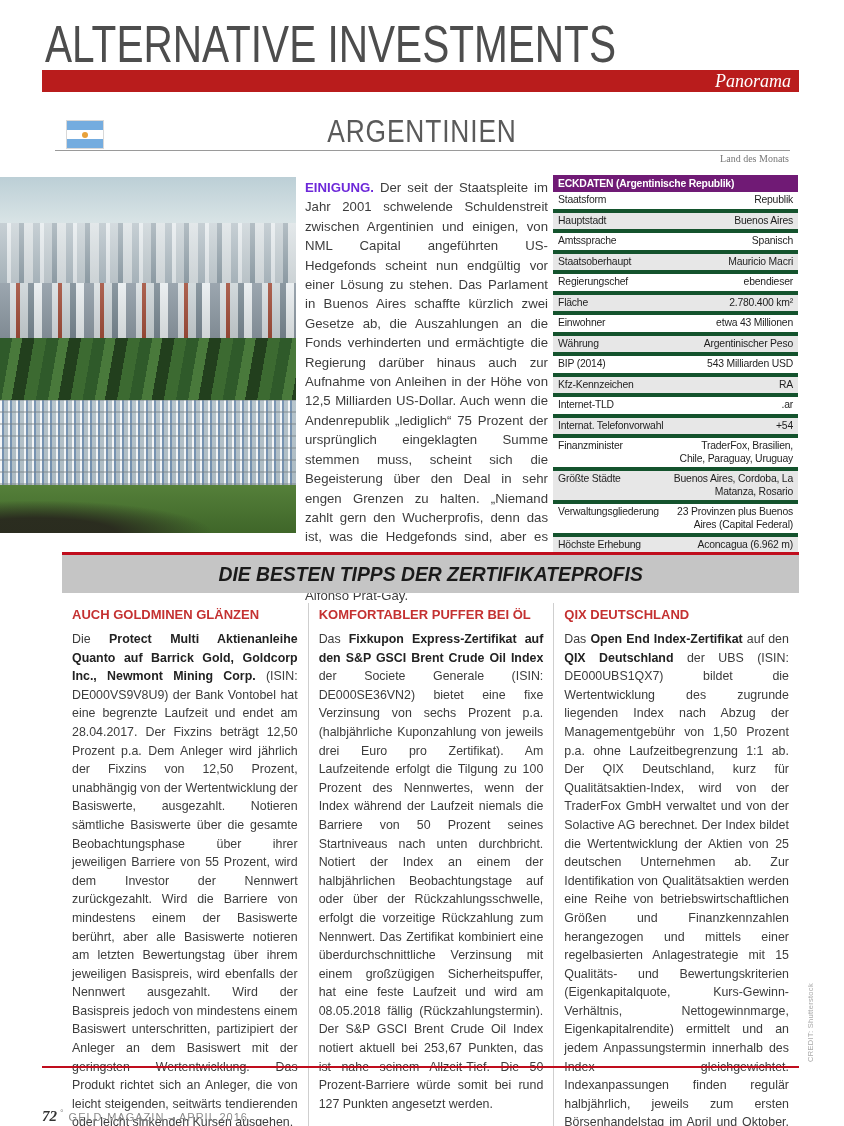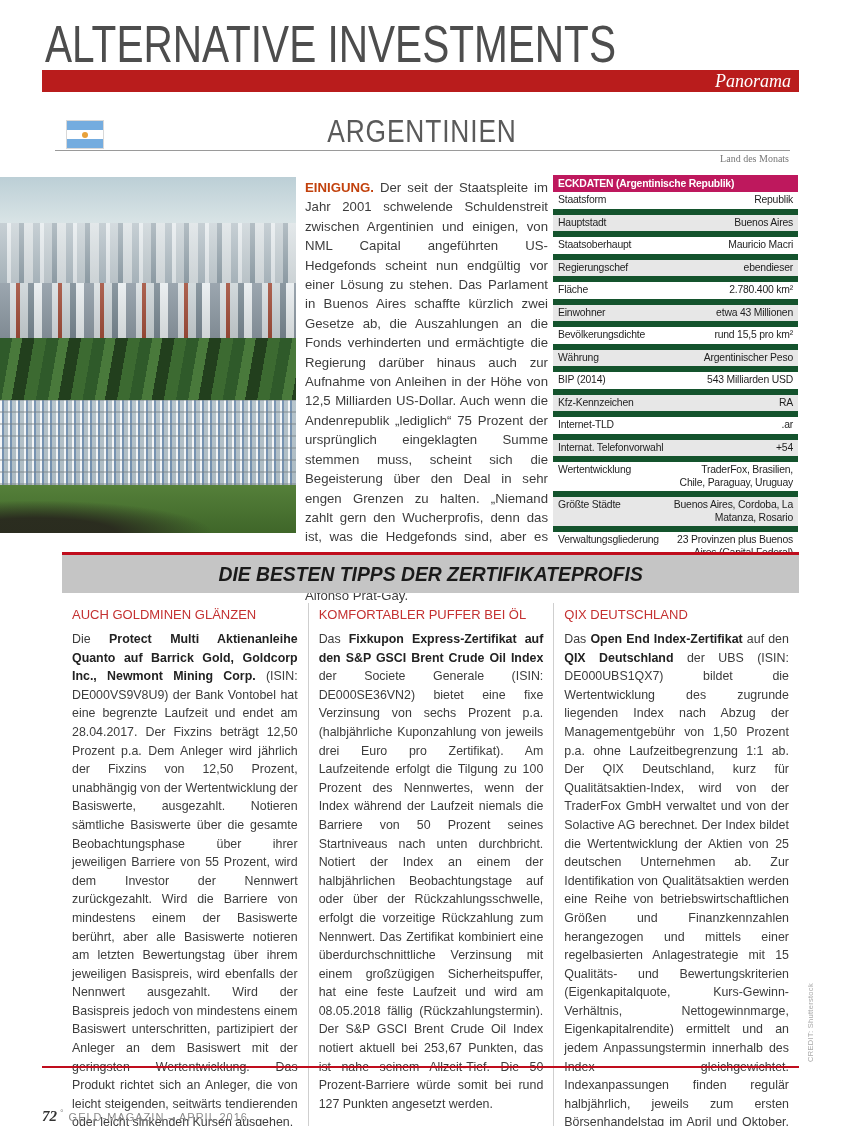--- a/index.html
+++ b/index.html
@@ -45,42 +45,42 @@
     repeating-linear-gradient(0deg,rgba(120,130,135,.45) 0 2px,transparent 2px 12px),
     repeating-linear-gradient(90deg,rgba(255,255,255,.85) 0 2px,rgba(70,110,160,.55) 2px 4px,rgba(180,195,205,.25) 4px 8px),
     linear-gradient(#b9c6cc,#aab8bf);}
   .ph-grass{height:48px;background:
     radial-gradient(ellipse at 12% 100%,rgba(40,38,30,.9) 0 22%,rgba(40,38,30,0) 48%),
     linear-gradient(#55803a,#3f6629);}
 
   
   #article{position:absolute;left:305px;top:178px;width:243px;font-size:13.2px;
     line-height:19.4px;text-align:justify;color:#3c3c3c;hyphens:auto;}
-  #article b{color:#c2410c;}
+  #article b{color:#6d28d9;}
 
   
   #facts{position:absolute;left:553px;top:175px;width:245px;font-size:10.4px;
     letter-spacing:-0.2px;color:#1e1e1e;}
-  #facts .t-head{background:#be185d;color:#fff;font-weight:bold;padding:3px 5px;}
+  #facts .t-head{background:#701a75;color:#fff;font-weight:bold;padding:3px 5px;}
   #facts table{width:100%;border-collapse:collapse;}
-  #facts td{padding:2px 5px;border-bottom:6px solid #14532d;vertical-align:top;line-height:12.5px;}
+  #facts td{padding:2px 5px;border-bottom:4px solid #14532d;vertical-align:top;line-height:12.5px;}
   #facts tr:nth-child(even){background:#e7e7e7;}
   #facts td.val{text-align:right;}
   #facts td.lbl{white-space:nowrap;}
 
   
   #tips{position:absolute;left:62px;top:552px;width:737px;}
   #tips-banner{border-top:3px solid #c00d1d;background:#c5c5c5;height:38px;
     display:flex;align-items:center;justify-content:center;text-align:center;}
   #tips-banner span{font-style:italic;font-weight:bold;font-size:21px;color:#1a1a1a;
     letter-spacing:0px;transform:scaleX(.92);}
   #tips-cols{display:flex;padding-top:10px;}
   .tip-col{width:33.33%;padding:0 10px;box-sizing:border-box;}
   .tip-col + .tip-col{border-left:1px solid #cfcfcf;}
-  .tip-head{color:#c43131;font-weight:normal;font-size:13px;margin:4px 0 8px 0;letter-spacing:0px;}
+  .tip-head{color:#c43131;font-weight:bold;font-size:13px;margin:4px 0 8px 0;letter-spacing:0px;}
   .tip-body{font-size:12.4px;line-height:18.6px;text-align:justify;color:#3c3c3c;hyphens:auto;}
   .tip-body b{color:#222;}
 
   
   #footer-rule{position:absolute;left:42px;top:1066px;width:757px;height:2px;background:#c00d1d;}
   #footer{position:absolute;left:42px;top:1108px;font-size:11px;color:#8a8a8a;
     letter-spacing:1px;}
   #footer .pagenum{font-family:"Liberation Serif",serif;font-weight:bold;font-style:italic;
     font-size:15px;color:#333;letter-spacing:0;}
   #footer .degree{font-size:9px;vertical-align:super;color:#8a8a8a;padding:0 4px 0 3px;}
@@ -127,61 +127,61 @@
       <tbody>
           <tr>
             <td class="lbl">Staatsform</td>
             <td class="val">Republik</td>
           </tr>
       <tr>
             <td class="lbl">Hauptstadt</td>
             <td class="val">Buenos Aires</td>
           </tr>
       <tr>
+            <td class="lbl">Amtssprache</td>
+            <td class="val">Spanisch</td>
+          </tr>
+      <tr>
             <td class="lbl">Staatsoberhaupt</td>
             <td class="val">Mauricio Macri</td>
           </tr>
       <tr>
             <td class="lbl">Regierungschef</td>
             <td class="val">ebendieser</td>
           </tr>
       <tr>
             <td class="lbl">Fläche</td>
             <td class="val">2.780.400 km²</td>
           </tr>
       <tr>
             <td class="lbl">Einwohner</td>
             <td class="val">etwa 43 Millionen</td>
           </tr>
       <tr>
-            <td class="lbl">Bevölkerungsdichte</td>
-            <td class="val">rund 15,5 pro km²</td>
-          </tr>
-      <tr>
             <td class="lbl">Währung</td>
             <td class="val">Argentinischer Peso</td>
           </tr>
       <tr>
             <td class="lbl">BIP (2014)</td>
             <td class="val">543 Milliarden USD</td>
           </tr>
       <tr>
             <td class="lbl">Kfz-Kennzeichen</td>
             <td class="val">RA</td>
           </tr>
       <tr>
             <td class="lbl">Internet-TLD</td>
             <td class="val">.ar</td>
           </tr>
       <tr>
             <td class="lbl">Internat. Telefonvorwahl</td>
             <td class="val">+54</td>
           </tr>
       <tr>
-            <td class="lbl">Wertentwicklung</td>
+            <td class="lbl">Finanzminister</td>
             <td class="val">TraderFox, Brasilien, Chile, Paraguay, Uruguay</td>
           </tr>
       <tr>
             <td class="lbl">Größte Städte</td>
             <td class="val">Buenos Aires, Cordoba, La Matanza, Rosario</td>
           </tr>
       <tr>
             <td class="lbl">Verwaltungsgliederung</td>
             <td class="val">23 Provinzen plus Buenos Aires (Capital Federal)</td>
           </tr>

